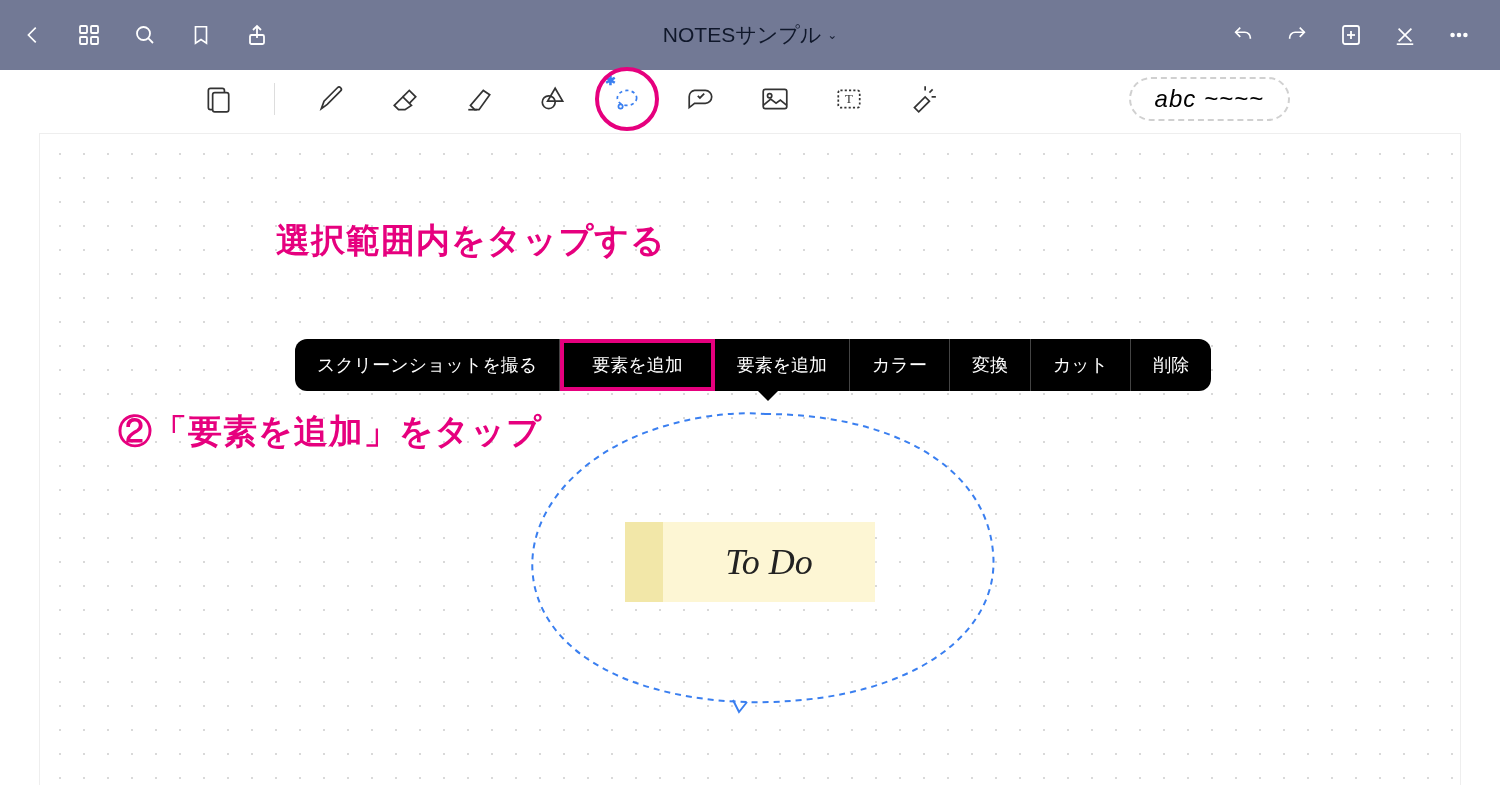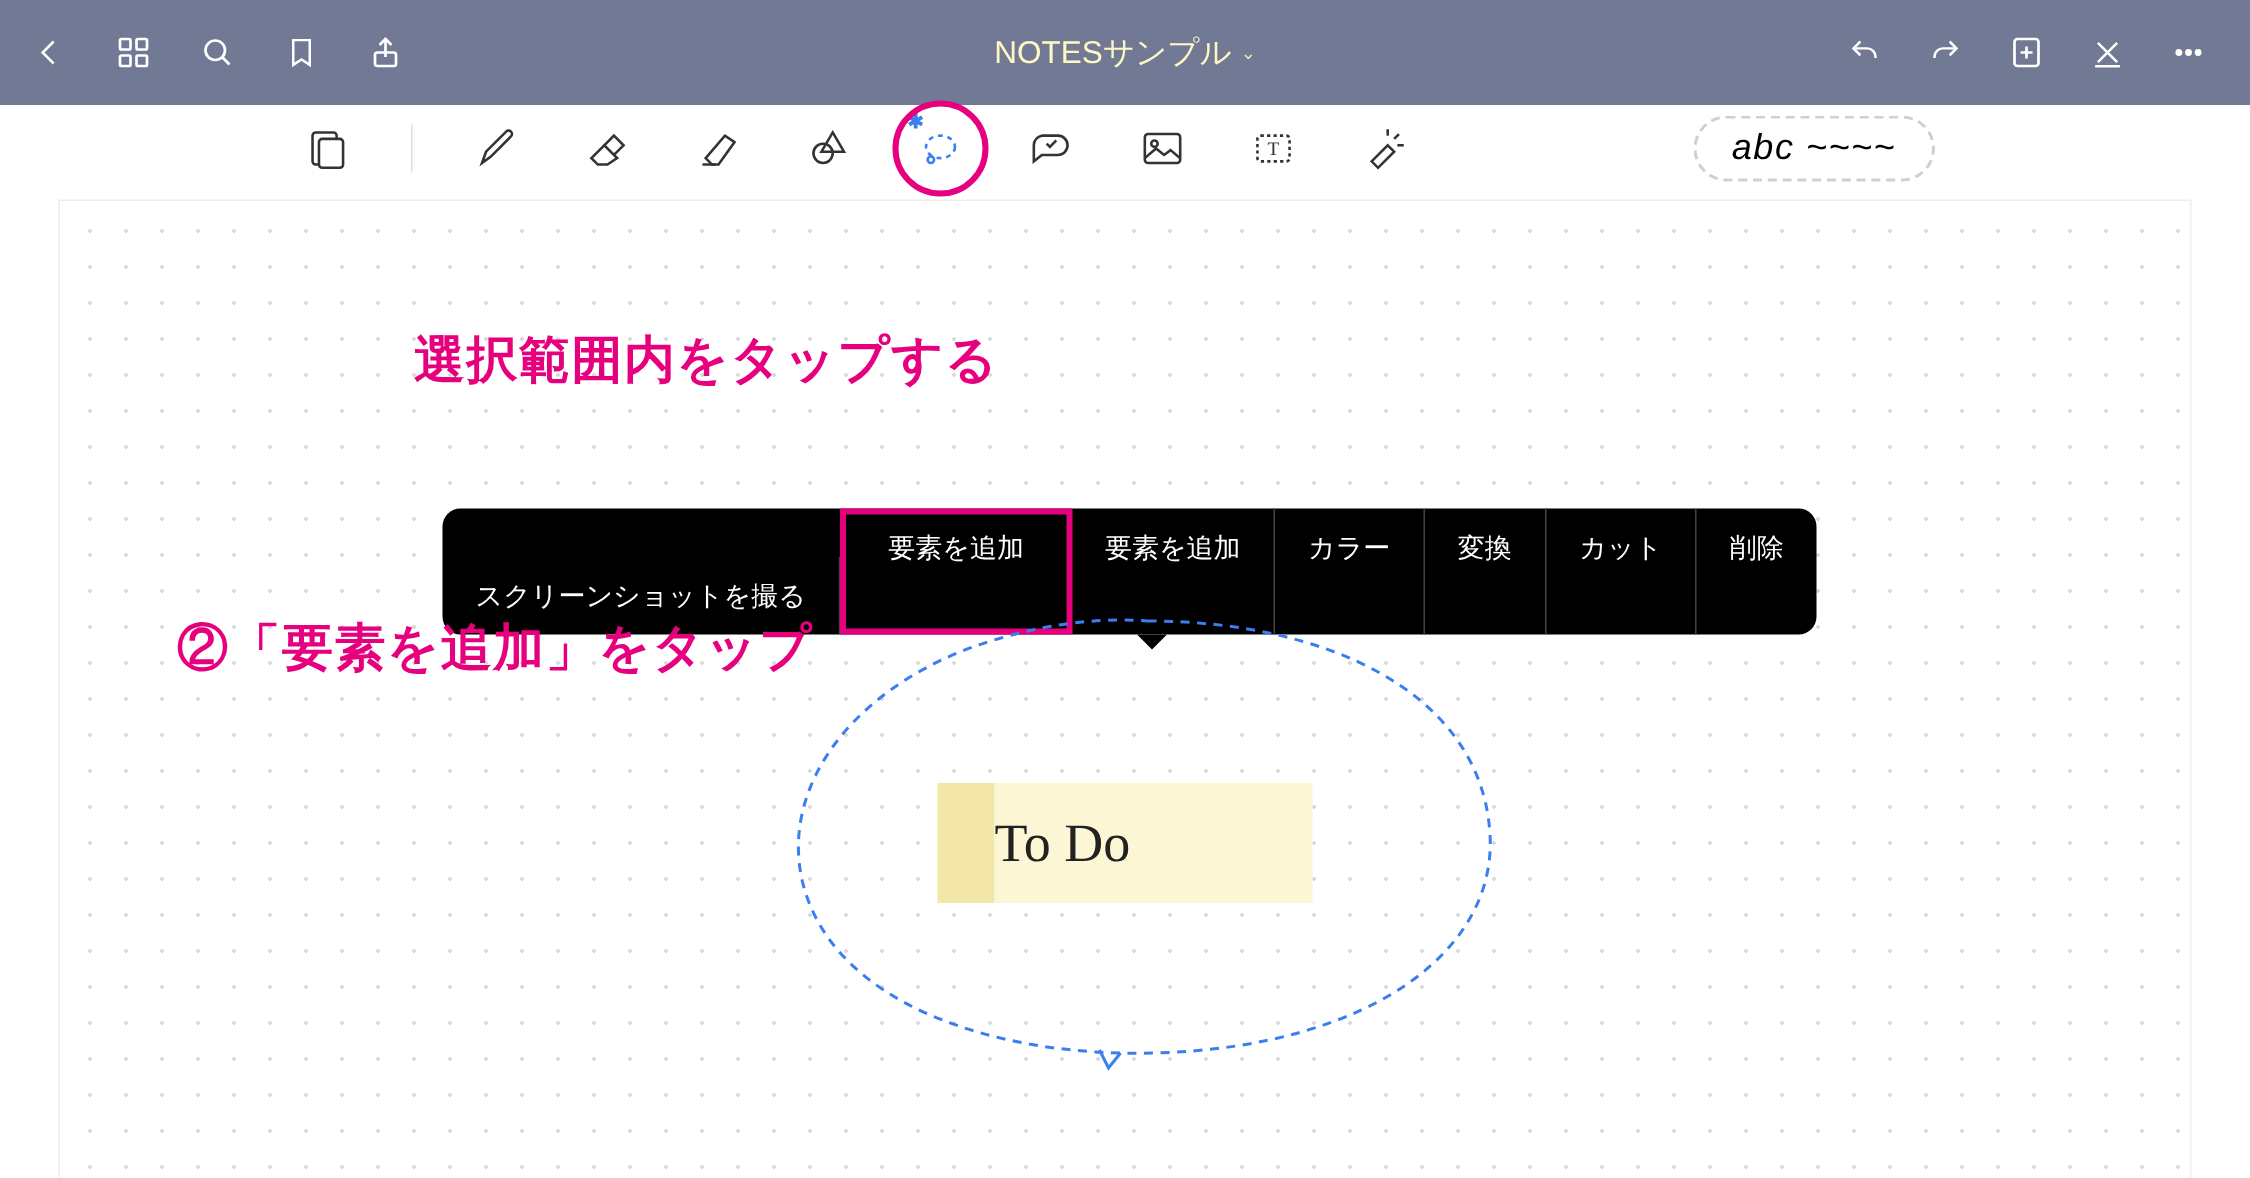--- a/index.html
+++ b/index.html
@@ -9,21 +9,21 @@
     font-family: -apple-system, "Hiragino Sans", "Hiragino Kaku Gothic ProN", sans-serif;
     background: #fff;
     overflow: hidden;
   }
   
   .topbar {
     height: 70px;
     background: #727995;
     display: flex;
     align-items: center;
-    color: #fef9c3;
+    color: #0f172a;
     position: relative;
   }
   .topbar-left { display: flex; align-items: center; gap: 30px; padding-left: 20px; }
   .topbar-center {
     position: absolute;
     left: 50%;
     transform: translateX(-50%);
     font-size: 21px;
     font-weight: 500;
     display: flex;
@@ -123,21 +123,21 @@
     padding: 14px 22px;
     border-right: 1px solid #444;
     cursor: pointer;
     white-space: nowrap;
   }
   .ctx-item:last-child { border-right: none; }
   .ctx-item.highlight {
     border: 4px solid #e6007e;
     padding: 10px 28px;
   }
-  .ctxmenu .ctx-item:first-child { border-top-left-radius: 12px; border-bottom-left-radius: 12px; margin-top: 32px; }
+  .ctxmenu .ctx-item:first-child { border-top-left-radius: 12px; border-bottom-left-radius: 12px; }
   .ctxmenu .ctx-item:last-child { border-top-right-radius: 12px; border-bottom-right-radius: 12px; }
 
   
   .lasso-sel {
     position: absolute;
     left: 475px;
     top: 268px;
     pointer-events: none;
   }
 
@@ -149,20 +149,22 @@
     width: 250px;
     height: 80px;
     display: flex;
   }
   .sticky-tab { width: 38px; background: #f2e7a8; }
   .sticky-body {
     flex: 1;
     background: #fdf6d4;
     display: flex;
     align-items: center;
+    justify-content: center;
+    font-style: italic;
   }
   .sticky-text {
     font-family: "Comic Sans MS", "Segoe Script", cursive;
     font-size: 36px;
     color: #222;
   }
 
   .chev-down { font-size: 12px; opacity: .9; }
 </style>
 </head>

